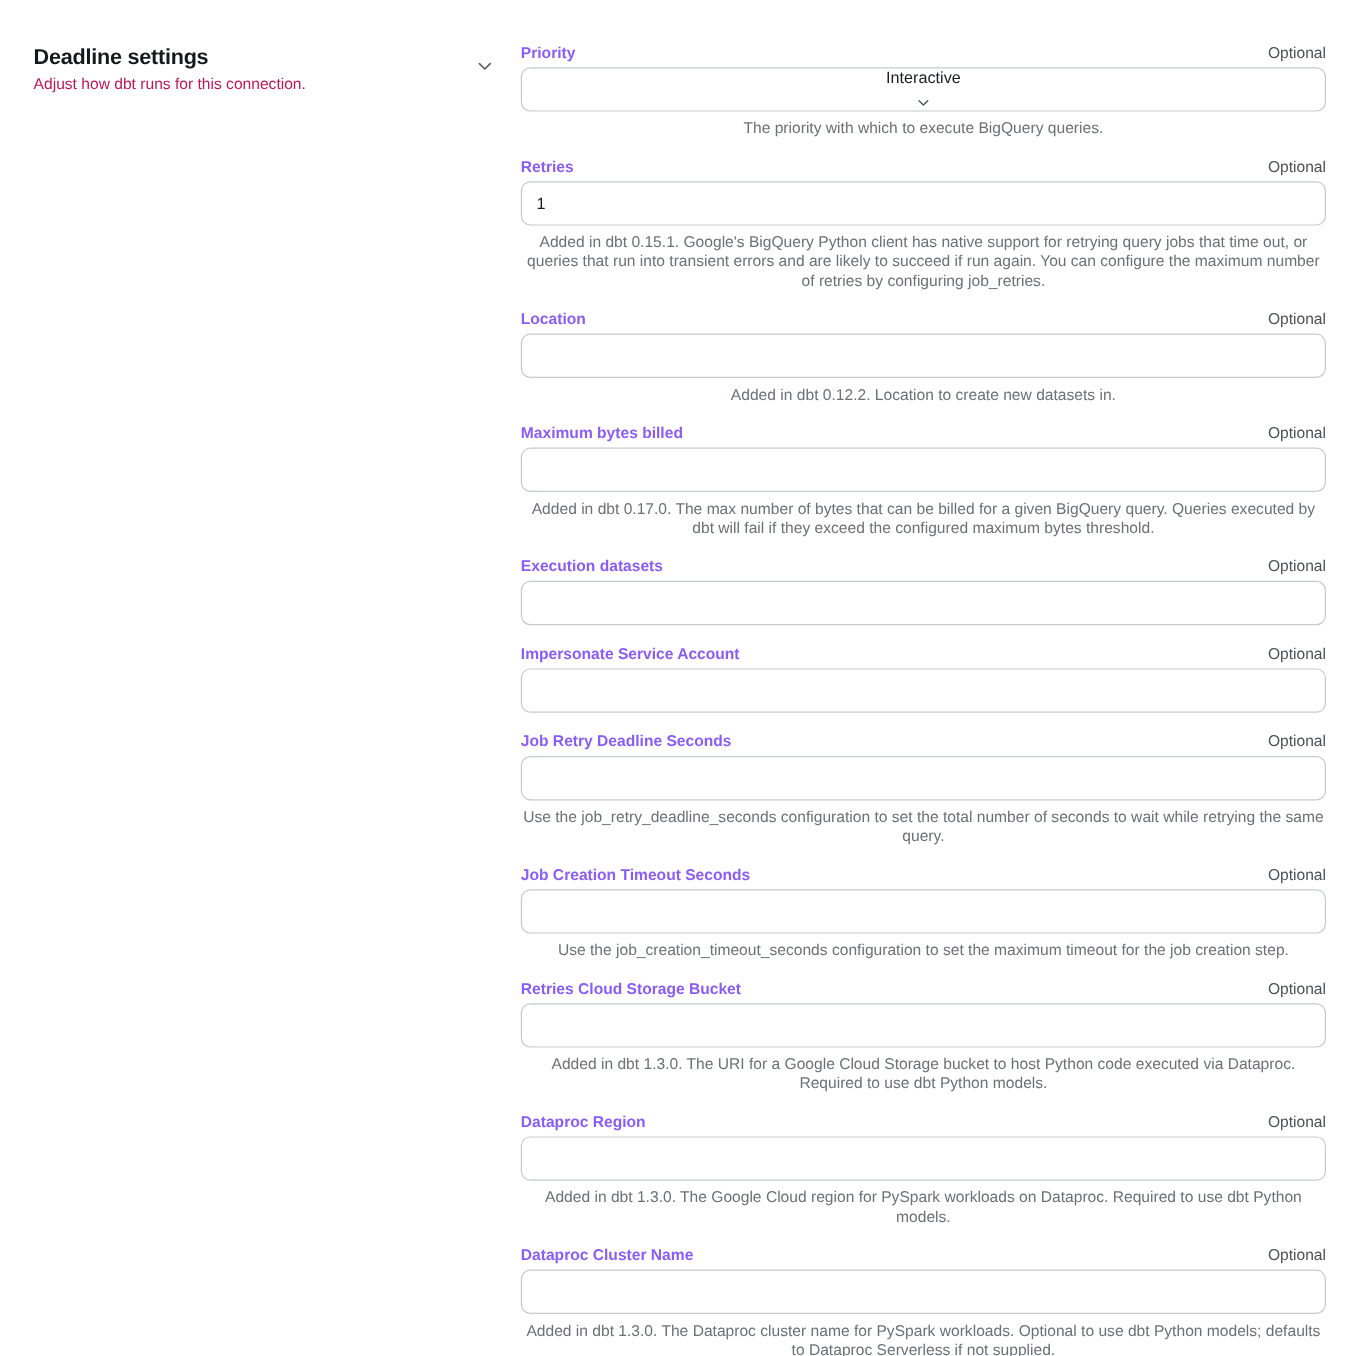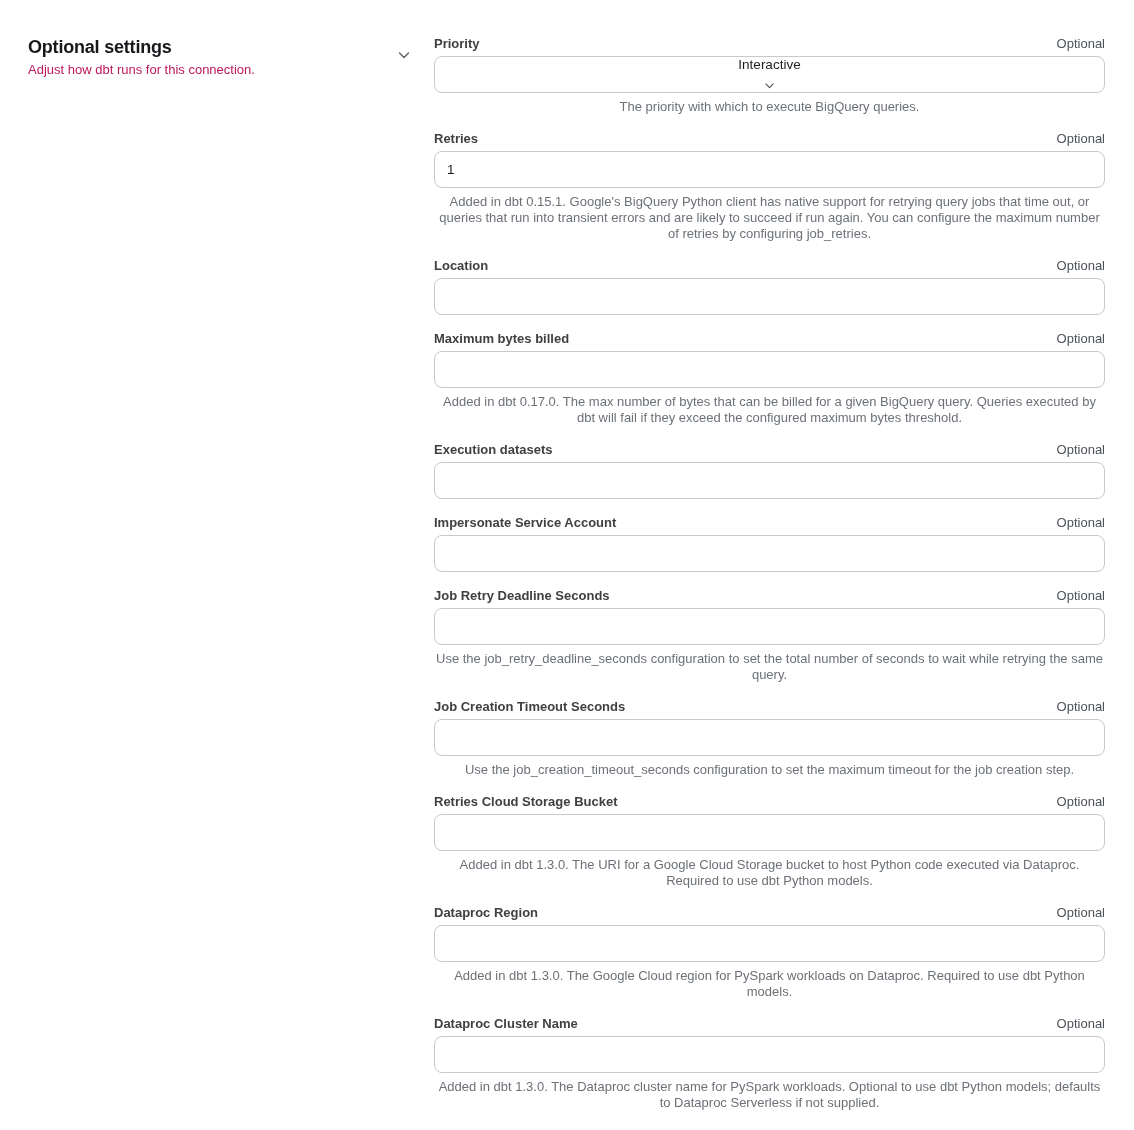--- a/index.html
+++ b/index.html
@@ -55,21 +55,21 @@
   }
   .field-header {
     display: flex;
     justify-content: space-between;
     align-items: baseline;
     margin-bottom: 5px;
   }
   .field-label {
     font-size: 13px;
     font-weight: 700;
-    color: #404040;
+    color: #8b5cf6;
     line-height: 15px;
   }
   .optional-badge {
     font-size: 13px;
     font-weight: 400;
     color: #4c5258;
     line-height: 15px;
   }
   .text-input {
     width: 100%;
@@ -112,21 +112,21 @@
     line-height: 16px;
     text-align: center;
   }
 </style>
 </head>
 <body>
 
 <div class="page">
 
   <aside class="left-panel">
-    <h2 class="section-title">Optional settings</h2>
+    <h2 class="section-title">Deadline settings</h2>
     <p class="section-description">Adjust how dbt runs for this connection.</p>
     <span class="section-chevron">
       <svg width="16" height="16" viewBox="0 0 16 16" aria-hidden="true">
         <path d="M3.5 6l4.5 4.5L12.5 6" fill="none" stroke="currentColor" stroke-width="1.4" stroke-linecap="round" stroke-linejoin="round"></path>
       </svg>
     </span>
   </aside>
 
   <main class="form-col">
 
@@ -157,20 +157,21 @@
         <p class="help-text">Added in dbt 0.15.1. Google's BigQuery Python client has native support for retrying query jobs that time out, or queries that run into transient errors and are likely to succeed if run again. You can configure the maximum number of retries by configuring job_retries.</p>
       </div>
 
       <div class="field-group">
         <div class="field-header">
           <label class="field-label">Location</label>
           <span class="optional-badge">Optional</span>
         </div>
         <input class="text-input" type="text" value="" style="">
 
+        <p class="help-text">Added in dbt 0.12.2. Location to create new datasets in.</p>
       </div>
 
       <div class="field-group">
         <div class="field-header">
           <label class="field-label">Maximum bytes billed</label>
           <span class="optional-badge">Optional</span>
         </div>
         <input class="text-input" type="text" value="" style="">
 
         <p class="help-text">Added in dbt 0.17.0. The max number of bytes that can be billed for a given BigQuery query. Queries executed by dbt will fail if they exceed the configured maximum bytes threshold.</p>

